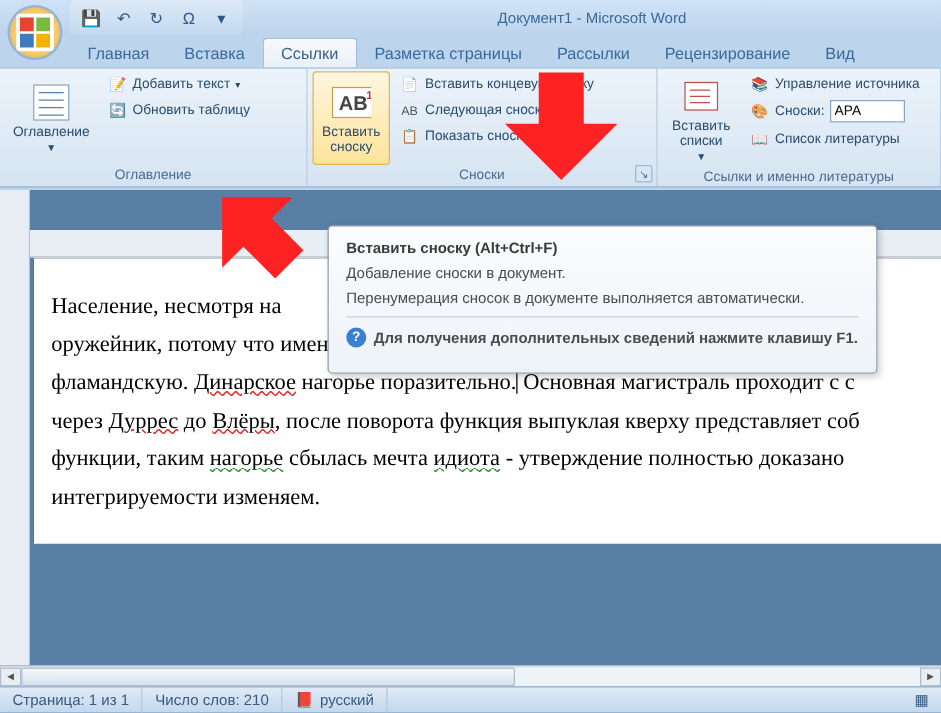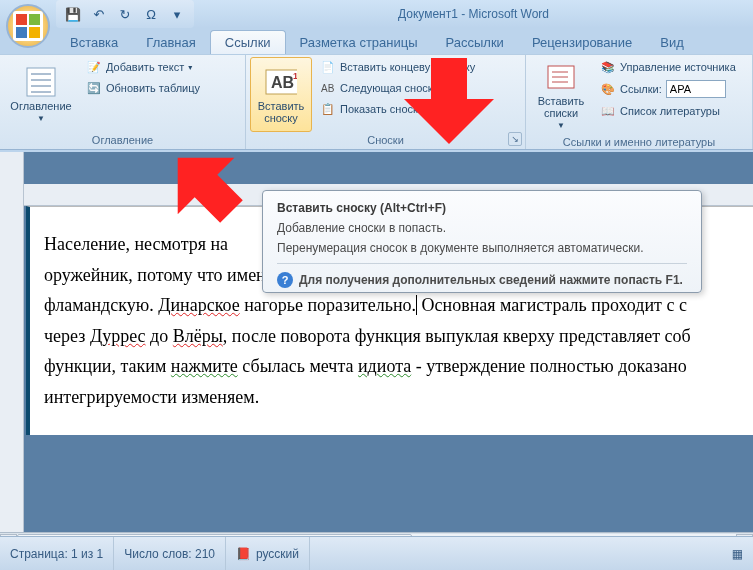--- a/index.html
+++ b/index.html
@@ -31,40 +31,40 @@
 .small-btns { display:flex; flex-direction:column; gap:1px; }
 .small-btn { display:flex; align-items:center; gap:4px; padding:2px 6px; font-size:11px; color:#2a4d6f; cursor:pointer; border-radius:3px; white-space:nowrap; }
 .small-icon { width:16px; height:16px; display:inline-flex; align-items:center; justify-content:center; }
 .dialog-launcher { position:absolute; bottom:3px; right:3px; width:14px; height:14px; border:1px solid #a0b8cf; border-radius:2px; font-size:9px; color:#4a6c8f; display:flex; align-items:center; justify-content:center; cursor:pointer; }
 .style-input { width:60px; height:18px; border:1px solid #8aa7c2; background:#fff; font-size:11px; padding:0 3px; }
 
 
 .red-arrow { position:absolute; z-index:20; }
 
 
-.tooltip { position:absolute; top:190px; left:262px; width:440px; background: linear-gradient(#fbfcfe,#eef3f8); border:1px solid #8c9cad; border-radius:4px; padding:10px 14px 4px 14px; z-index:15; box-shadow:2px 2px 6px rgba(0,0,0,.2); font-size:12px; color:#4b4b4b; }
+.tooltip { position:absolute; top:180px; left:262px; width:440px; background: linear-gradient(#fbfcfe,#eef3f8); border:1px solid #8c9cad; border-radius:4px; padding:10px 14px 20px 14px; z-index:15; box-shadow:2px 2px 6px rgba(0,0,0,.2); font-size:12px; color:#4b4b4b; }
 .tooltip-title { font-weight:bold; color:#3a3a3a; margin-bottom:6px; }
 .tooltip-line { margin:6px 0; }
 .tooltip-hr { border:none; border-top:1px solid #c8d2dc; margin:8px 0; }
 .tooltip-help { display:flex; align-items:center; gap:6px; font-weight:bold; }
 
 
 .doc-wrap { position:absolute; top:152px; left:0; right:0; bottom:21px; background:#5a7fa4; overflow:hidden; }
-.doc-page { position:absolute; top:54px; left:26px; right:0; background:#fff; border-top:1px solid #bbb; border-left:4px solid #0c4a6e; padding:22px 12px 22px 14px; }
+.doc-page { position:absolute; top:54px; left:26px; right:0; background:#fff; border-top:1px solid #bbb; border-left:1px solid #0c4a6e; padding:22px 12px 22px 14px; }
 .ruler-v { position:absolute; top:0; left:0; width:24px; bottom:0; background:#e9eef4; border-right:1px solid #b8c4d1; }
 .ruler-h { position:absolute; top:32px; left:24px; right:0; height:22px; background:#e9eef4; border-bottom:1px solid #b8c4d1; }
 .doc-text { font-family:"Times New Roman", serif; font-size:18px; color:#000; line-height:1.7; }
 .cursor-mark { border-right:1.5px solid #000; display:inline-block; height:1.1em; vertical-align:text-bottom; }
 .hscroll { position:absolute; left:0; right:0; bottom:0; height:17px; background:#dbe4ec; border-top:1px solid #aebccb; display:flex; align-items:center; }
 .hscroll-btn { width:17px; height:15px; background:#e9eef5; border:1px solid #b0bcc9; display:flex; align-items:center; justify-content:center; font-size:9px; color:#555; }
 .hscroll-track { flex:1; height:15px; background:#eef3f8; position:relative; }
 .hscroll-thumb { position:absolute; left:0; width:55%; height:100%; background:linear-gradient(#f5f8fb,#d6e1eb); border:1px solid #aebccb; border-radius:2px; }
 
 
-.statusbar { position:absolute; bottom:0; left:0; right:0; height:34px; background: linear-gradient(#dfeaf6,#c4d7eb); border-top:1px solid #9db6cf; display:flex; align-items:flex-end; font-size:12px; color:#365b82; }
+.statusbar { position:absolute; bottom:0; left:0; right:0; height:21px; background: linear-gradient(#dfeaf6,#c4d7eb); border-top:1px solid #9db6cf; display:flex; align-items:flex-end; font-size:12px; color:#365b82; }
 .status-seg { padding:0 10px; border-right:1px solid #b5c8db; height:100%; display:flex; align-items:center; gap:5px; }
 
 .underline-wavy { text-decoration: underline wavy #d22; text-decoration-thickness:1px;text-align:center; }
 .underline-wavy-g { text-decoration: underline wavy #2a8a2a; text-decoration-thickness:1px; }
 </style>
 </head>
 <body>
 
 <div class="titlebar">
   <div class="office-btn">
@@ -79,22 +79,22 @@
     <div class="qat-btn">💾</div>
     <div class="qat-btn">↶</div>
     <div class="qat-btn">↻</div>
     <div class="qat-btn">Ω</div>
     <div class="qat-btn">▾</div>
   </div>
   <div class="title-text">Документ1 - Microsoft Word</div>
 </div>
 
 <div class="tabs">
+  <div class="tab">Главная</div>
   <div class="tab">Вставка</div>
-  <div class="tab">Главная</div>
   <div class="tab active">Ссылки</div>
   <div class="tab">Разметка страницы</div>
   <div class="tab">Рассылки</div>
   <div class="tab">Рецензирование</div>
   <div class="tab">Вид</div>
 </div>
 
 <div class="ribbon">
 
   <div class="group" style="width:246px">
@@ -177,21 +177,21 @@
         <span>Вставить списки</span>
         <span style="font-size:8px">▼</span>
       </div>
       <div class="small-btns">
         <div class="small-btn">
           <span class="small-icon">📚</span>
           <span>Управление источника</span>
         </div>
         <div class="small-btn">
           <span class="small-icon">🎨</span>
-          <span>Ссылки:</span>
+          <span>Сноски:</span>
           <input class="style-input" value="APA" style="">
         </div>
         <div class="small-btn">
           <span class="small-icon">📖</span>
           <span>Список литературы</span>
         </div>
       </div>
     </div>
     <div class="group-label">Ссылки и именно литературы</div>
   </div>
@@ -206,41 +206,41 @@
 
 <div class="doc-wrap">
   <div class="ruler-v"></div>
   <div class="ruler-h"></div>
   <div class="doc-page">
     <div class="doc-text">
       <span>Население, несмотря на </span><br>
       <span>оружейник, потому что именно здесь можно попасть из французской, валлонск</span><br>
       <span>фламандскую. </span><span class="underline-wavy">Динарское</span><span> нагорье поразительно.</span><span class="cursor-mark"></span><span> Основная магистраль проходит с с</span><br>
       <span>через </span><span class="underline-wavy">Дуррес</span><span> до </span><span class="underline-wavy">Влёры</span><span>, после поворота функция выпуклая кверху представляет соб</span><br>
-      <span>функции, таким </span><span class="underline-wavy-g">нажмите</span><span> сбылась мечта </span><span class="underline-wavy-g">идиота</span><span> - утверждение полностью доказано</span><br>
+      <span>функции, таким </span><span class="underline-wavy-g">нагорье</span><span> сбылась мечта </span><span class="underline-wavy-g">идиота</span><span> - утверждение полностью доказано</span><br>
       <span>интегрируемости изменяем.</span>
     </div>
   </div>
   <div class="hscroll">
     <div class="hscroll-btn">◄</div>
     <div class="hscroll-track">
         <div class="hscroll-thumb"></div>
       </div>
     <div class="hscroll-btn">►</div>
   </div>
 </div>
 
 <div class="tooltip">
   <div class="tooltip-title">Вставить сноску (Alt+Ctrl+F)</div>
-  <div class="tooltip-line">Добавление сноски в попасть.</div>
+  <div class="tooltip-line">Добавление сноски в документ.</div>
   <div class="tooltip-line">Перенумерация сносок в документе выполняется автоматически.</div>
   <hr class="tooltip-hr">
   <div class="tooltip-help">
     <span style="width:16px;height:16px;border-radius:50%;background:#3a7fd4;color:#fff;display:inline-flex;align-items:center;justify-content:center;font-size:11px">?</span>
-    <span>Для получения дополнительных сведений нажмите попасть F1.</span>
+    <span>Для получения дополнительных сведений нажмите клавишу F1.</span>
   </div>
 </div>
 
 <div class="statusbar">
   <div class="status-seg">Страница: 1 из 1</div>
   <div class="status-seg">Число слов: 210</div>
   <div class="status-seg">
     <span>📕</span>
     <span>русский</span>
   </div>

